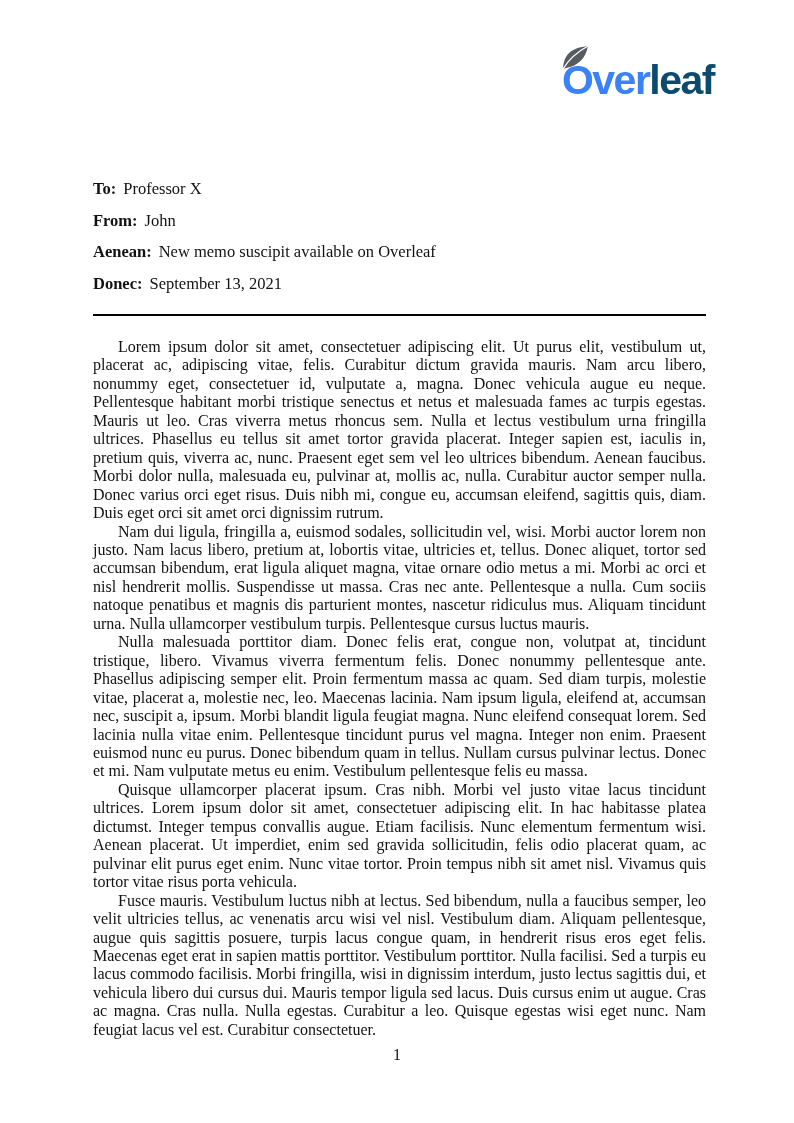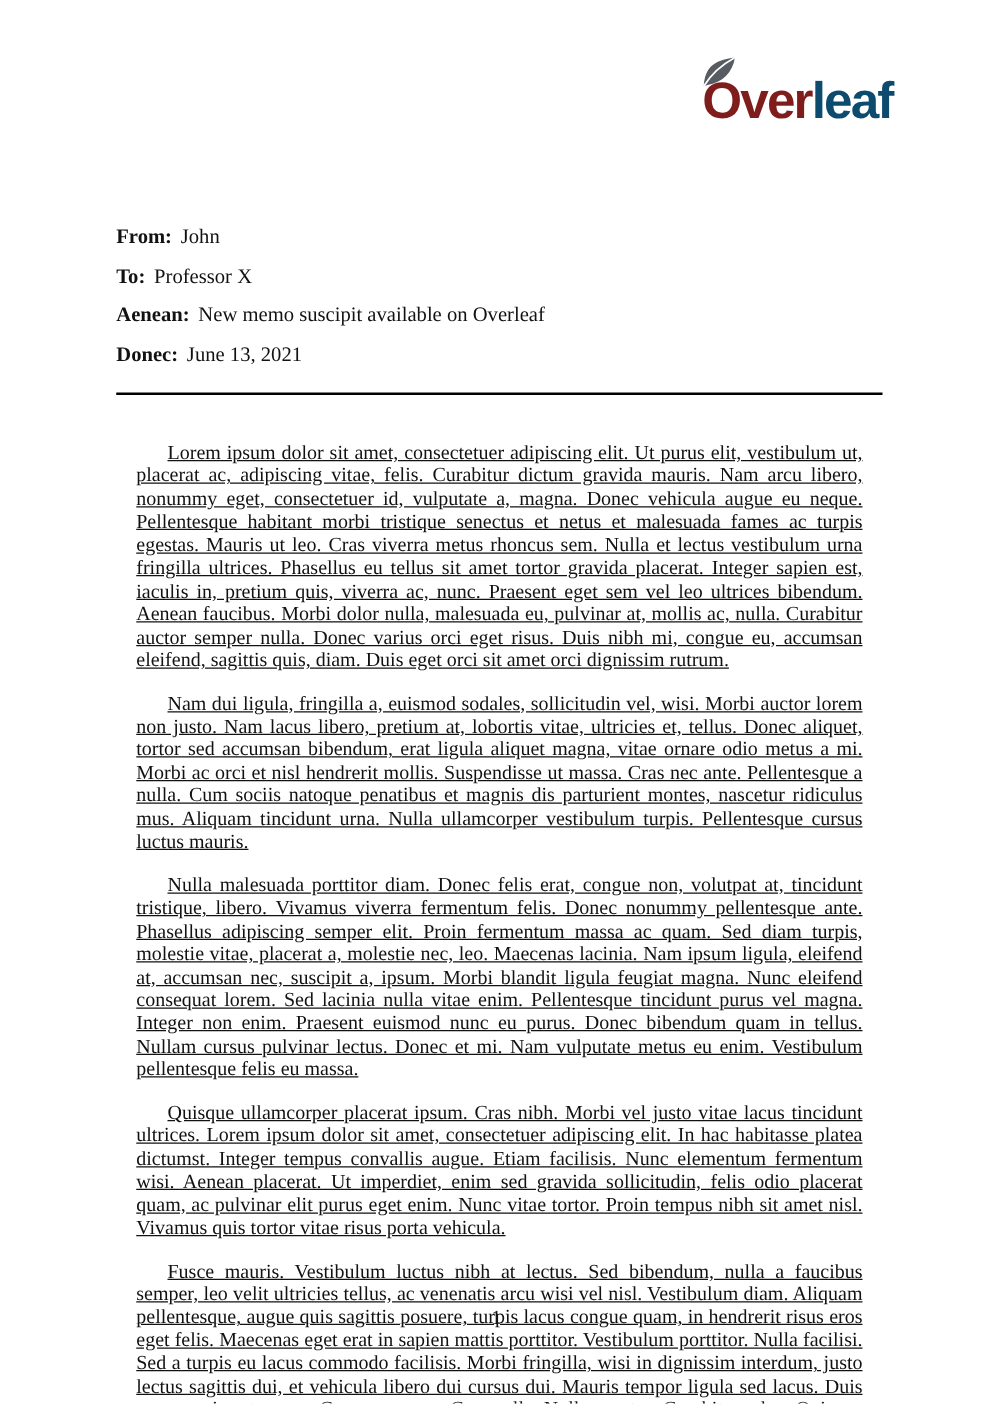--- a/index.html
+++ b/index.html
@@ -58,23 +58,22 @@
     position:absolute;
     top:338px; left:93px;
     width:613px;
     font-size:16px;
     line-height:18.45px;
     text-align:justify;
     hyphens:auto;
     -webkit-hyphens:auto;
   }
   .para{
-    margin:16px;
+    margin:0;
     text-indent:25px;
-    text-decoration:underline;
   }
 
   
   .page-footer{
     position:absolute;
     top:1046px; left:0;
     width:100%;
     text-align:center;
     font-size:16px;
   }
@@ -82,35 +81,35 @@
 </head>
 <body>
 
 <div class="page">
 
   <div class="logo">
     <svg class="leaf-mark" viewBox="0 0 30 26" aria-hidden="true">
       <path d="M4 24 C5 9 12 3 29 1 C27 13 19 21 7 23 Z" fill="#575C62"></path>
       <path d="M4 24 C10 14 18 7 29 1" fill="none" stroke="#ffffff" stroke-width="1.4"></path>
     </svg>
-    <span class="gray" style="color: #7f1d1d;">Over</span><span class="green" style="color: #0c4a6e;">leaf</span>
+    <span class="gray" style="color: #3b82f6;">Over</span><span class="green" style="color: #0c4a6e;">leaf</span>
   </div>
 
   <div class="memo-header">
     <div class="memo-row">
-      <span class="memo-label">From:</span><span class="memo-value">John</span>
+      <span class="memo-label">To:</span><span class="memo-value">Professor X</span>
     </div>
     <div class="memo-row">
-      <span class="memo-label">To:</span><span class="memo-value">Professor X</span>
+      <span class="memo-label">From:</span><span class="memo-value">John</span>
     </div>
     <div class="memo-row">
       <span class="memo-label">Aenean:</span><span class="memo-value">New memo suscipit available on Overleaf</span>
     </div>
     <div class="memo-row">
-      <span class="memo-label">Donec:</span><span class="memo-value">June 13, 2021</span>
+      <span class="memo-label">Donec:</span><span class="memo-value">September 13, 2021</span>
     </div>
   </div>
 
   <div class="rule"></div>
 
   <div class="memo-body">
       <p class="para">Lorem ipsum dolor sit amet, consectetuer adipiscing elit. Ut purus elit, vestibulum ut, placerat ac, adipiscing vitae, felis. Curabitur dictum gravida mauris. Nam arcu libero, nonummy eget, consectetuer id, vulputate a, magna. Donec vehicula augue eu neque. Pellentesque habitant morbi tristique senectus et netus et malesuada fames ac turpis egestas. Mauris ut leo. Cras viverra metus rhoncus sem. Nulla et lectus vestibulum urna fringilla ultrices. Phasellus eu tellus sit amet tortor gravida placerat. Integer sapien est, iaculis in, pretium quis, viverra ac, nunc. Praesent eget sem vel leo ultrices bibendum. Aenean faucibus. Morbi dolor nulla, malesuada eu, pulvinar at, mollis ac, nulla. Curabitur auctor semper nulla. Donec varius orci eget risus. Duis nibh mi, congue eu, accumsan eleifend, sagittis quis, diam. Duis eget orci sit amet orci dignissim rutrum.</p>
       <p class="para">Nam dui ligula, fringilla a, euismod sodales, sollicitudin vel, wisi. Morbi auctor lorem non justo. Nam lacus libero, pretium at, lobortis vitae, ultricies et, tellus. Donec aliquet, tortor sed accumsan bibendum, erat ligula aliquet magna, vitae ornare odio metus a mi. Morbi ac orci et nisl hendrerit mollis. Suspendisse ut massa. Cras nec ante. Pellentesque a nulla. Cum sociis natoque penatibus et magnis dis parturient montes, nascetur ridiculus mus. Aliquam tincidunt urna. Nulla ullamcorper vestibulum turpis. Pellentesque cursus luctus mauris.</p>
       <p class="para">Nulla malesuada porttitor diam. Donec felis erat, congue non, volutpat at, tincidunt tristique, libero. Vivamus viverra fermentum felis. Donec nonummy pellentesque ante. Phasellus adipiscing semper elit. Proin fermentum massa ac quam. Sed diam turpis, molestie vitae, placerat a, molestie nec, leo. Maecenas lacinia. Nam ipsum ligula, eleifend at, accumsan nec, suscipit a, ipsum. Morbi blandit ligula feugiat magna. Nunc eleifend consequat lorem. Sed lacinia nulla vitae enim. Pellentesque tincidunt purus vel magna. Integer non enim. Praesent euismod nunc eu purus. Donec bibendum quam in tellus. Nullam cursus pulvinar lectus. Donec et mi. Nam vulputate metus eu enim. Vestibulum pellentesque felis eu massa.</p>
       <p class="para">Quisque ullamcorper placerat ipsum. Cras nibh. Morbi vel justo vitae lacus tincidunt ultrices. Lorem ipsum dolor sit amet, consectetuer adipiscing elit. In hac habitasse platea dictumst. Integer tempus convallis augue. Etiam facilisis. Nunc elementum fermentum wisi. Aenean placerat. Ut imperdiet, enim sed gravida sollicitudin, felis odio placerat quam, ac pulvinar elit purus eget enim. Nunc vitae tortor. Proin tempus nibh sit amet nisl. Vivamus quis tortor vitae risus porta vehicula.</p>

